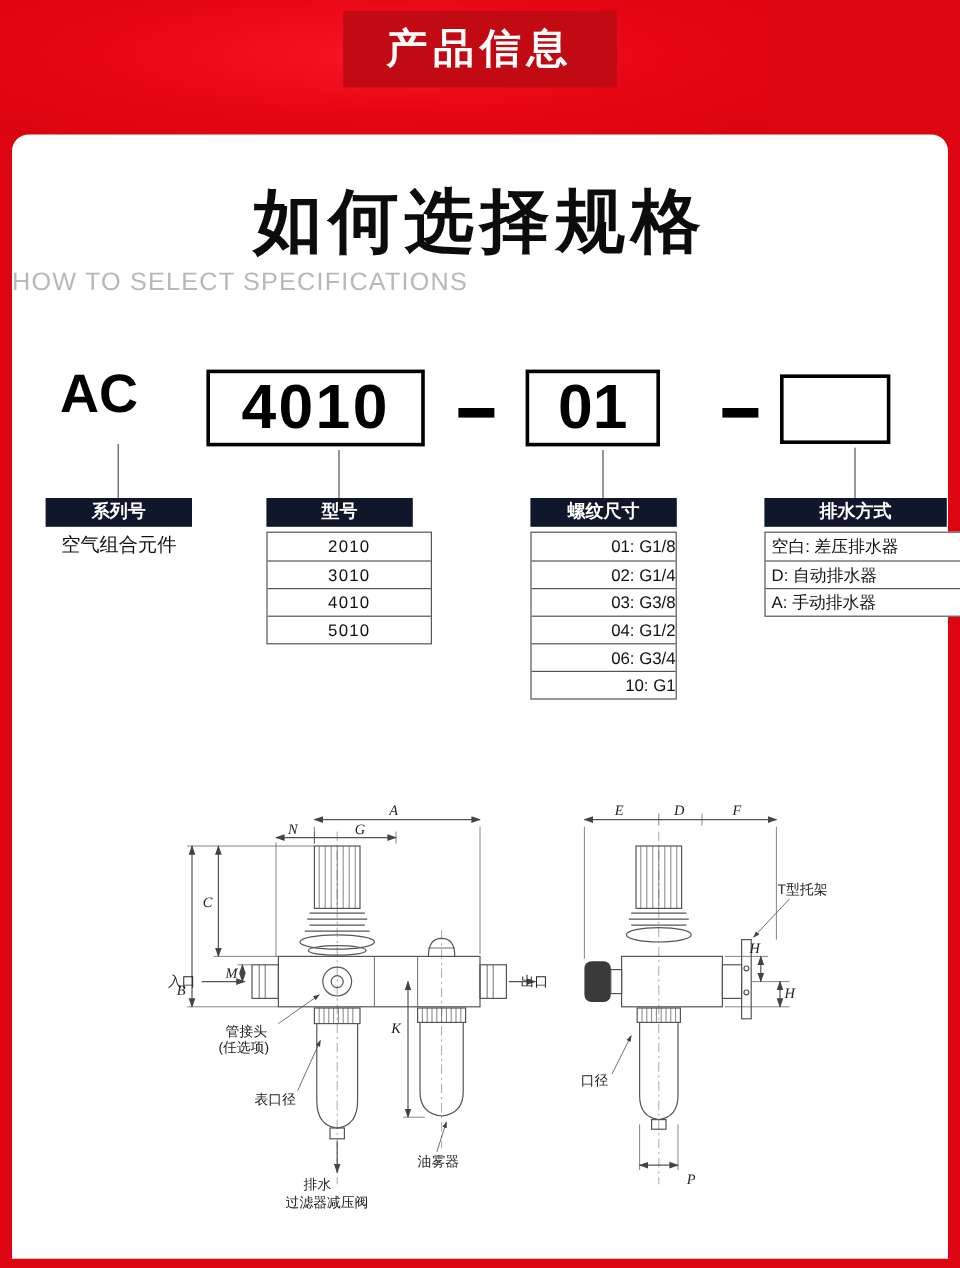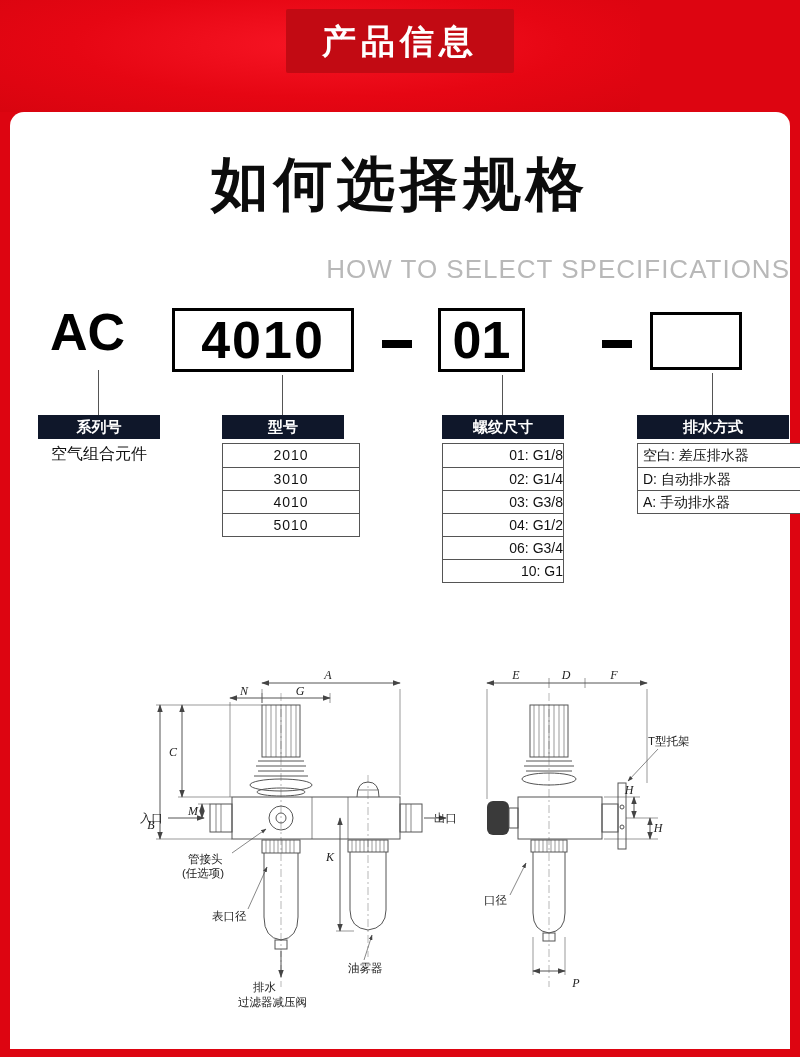--- a/index.html
+++ b/index.html
@@ -14,29 +14,29 @@
   .banner-title { color:#fff; font-size:34px; font-weight:bold; letter-spacing:5px; line-height:64px; }
   .banner-sub { position:absolute; left:0; top:82px; width:100%; text-align:center;
                 color:#fff; font-size:13px; letter-spacing:1.5px; }
 
   
   .panel { position:absolute; left:10px; top:112px; width:780px; height:937px;
            background:#fff; border-radius:14px 14px 0 0; }
 
   .main-title { position:absolute; left:0; top:34px; width:100%; text-align:center;
                 font-size:58px; font-weight:900; letter-spacing:5px; color:#0c0c0c; }
-  .main-sub { position:absolute; left:0; top:112px; width:100%; text-align:right;
-              font-size:26px; color:#b8b8b8; letter-spacing:1px;margin-top:30px; }
-
-  
-  .code-prefix { position:absolute; left:40px; top:190px; font-size:52px; font-weight:800; color:#000; }
+  .main-sub { position:absolute; left:0; top:112px; width:100%; text-align:left;
+              font-size:21px; color:#b8b8b8; letter-spacing:1px; }
+
+  
+  .code-prefix { position:absolute; left:40px; top:190px; font-size:45px; font-weight:800; color:#000; }
   .code-box { position:absolute; border:3px solid #000; text-align:center;
               font-weight:800; color:#000; }
   .box-model { left:162px; top:196px; width:182px; height:64px; font-size:52px; line-height:58px; letter-spacing:2px; }
-  .box-thread { left:428px; top:196px; width:87px; height:64px; font-size:52px; line-height:58px; }
+  .box-thread { left:428px; top:196px; width:112px; height:64px; font-size:52px; line-height:58px; }
   .box-empty { left:640px; top:200px; width:92px; height:58px; }
   .code-dash { position:absolute; width:30px; height:8px; background:#000; }
   .dash1 { left:372px; top:228px; }
   .dash2 { left:592px; top:228px; }
 
   .vline { position:absolute; width:1px; background:#555; }
   .v1 { left:88px;  top:258px; height:45px; }
   .v2 { left:272px; top:263px; height:40px; }
   .v3 { left:492px; top:263px; height:40px; }
   .v4 { left:702px; top:261px; height:42px; }

